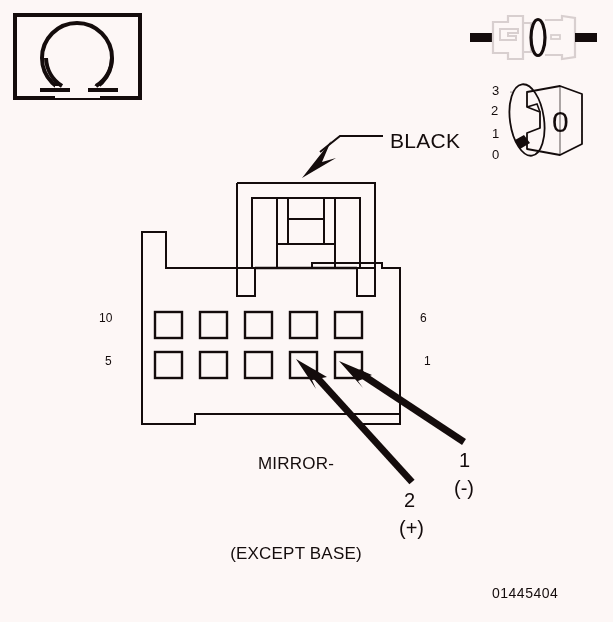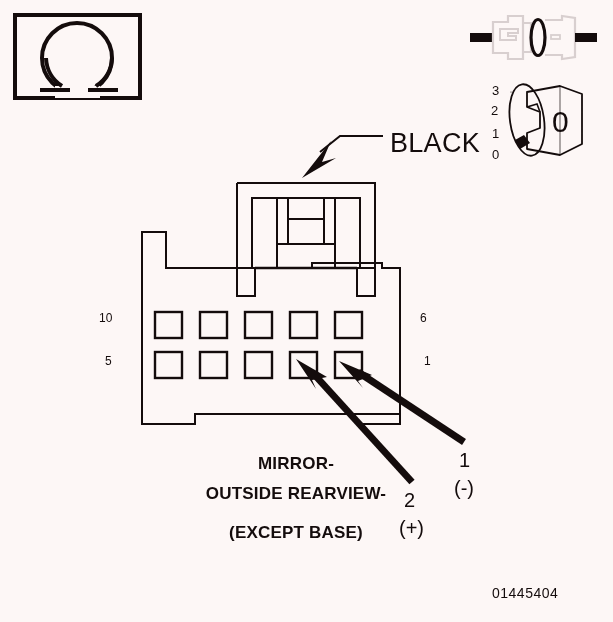--- a/index.html
+++ b/index.html
@@ -29,21 +29,21 @@
   }
   .txt {
     position: absolute;
     white-space: nowrap;
     font-family: "Liberation Sans", sans-serif;
     color: #140c0c;
     line-height: 1;
   }
   .lbl-black {
     left: 390px; top: 130px;
-    font-size: 27px;
+    font-size: 21px;
     letter-spacing: 0.3px;
   }
   .pin-side {
     font-size: 12px;
   }
   .pin-10 { left: 99px; top: 312px; }
   .pin-5  { left: 105px; top: 355px; }
   .pin-6  { left: 420px; top: 312px; }
   .pin-1r { left: 424px; top: 355px; }
 
@@ -51,30 +51,30 @@
     font-size: 20px;
     text-align: center;
   }
   .callout-1-num { left: 459px; top: 450px; }
   .callout-1-sgn { left: 454px; top: 478px; }
   .callout-2-num { left: 404px; top: 490px; }
   .callout-2-sgn { left: 399px; top: 518px; }
 
   .name-line {
     font-size: 17px;
-    font-weight: bold;
+    font-weight: normal;
     text-align: center;
     width: 300px;
     left: 146px;
     letter-spacing: 0.2px;
   }
   .nl0 { top: 455px; }
   .nl1 { top: 485px; }
   .nl2 { top: 515px; }
-  .nl3 { top: 524px; }
+  .nl3 { top: 545px; }
   .nl4 { top: 575px; }
 
   .partnum {
     left: 492px; top: 586px;
     font-size: 14px;
     letter-spacing: 0.5px;
   }
   .cav-num {
     font-size: 13px;
   }
@@ -217,21 +217,20 @@
   <div class="txt pin-side pin-5">5</div>
   <div class="txt pin-side pin-6">6</div>
   <div class="txt pin-side pin-1r">1</div>
 
   <div class="txt callout callout-1-num">1</div>
   <div class="txt callout callout-1-sgn">(-)</div>
   <div class="txt callout callout-2-num">2</div>
   <div class="txt callout callout-2-sgn">(+)</div>
 
   <div class="txt name-line nl0">MIRROR-</div>
-  <div class="txt name-line nl1">OUTSIDE REARVIEW-</div>
   <div class="txt name-line nl3">(EXCEPT BASE)</div>
 
   <div class="txt partnum">01445404</div>
 
   <div class="txt cav-num cn3">3</div>
   <div class="txt cav-num cn2">2</div>
   <div class="txt cav-num cn1">1</div>
   <div class="txt cav-num cn0">0</div>
 
   <div class="txt" style="left:552px; top:107px; font-size:30px;">0</div>

